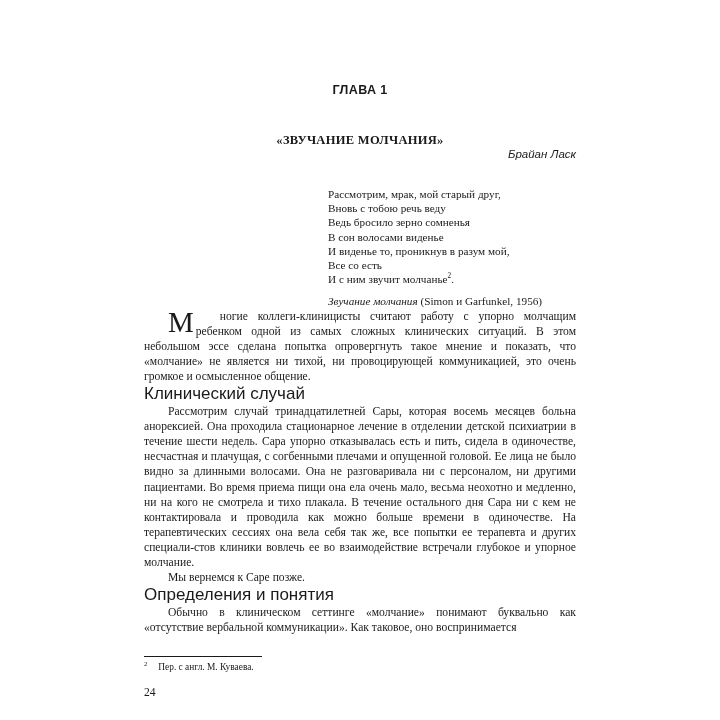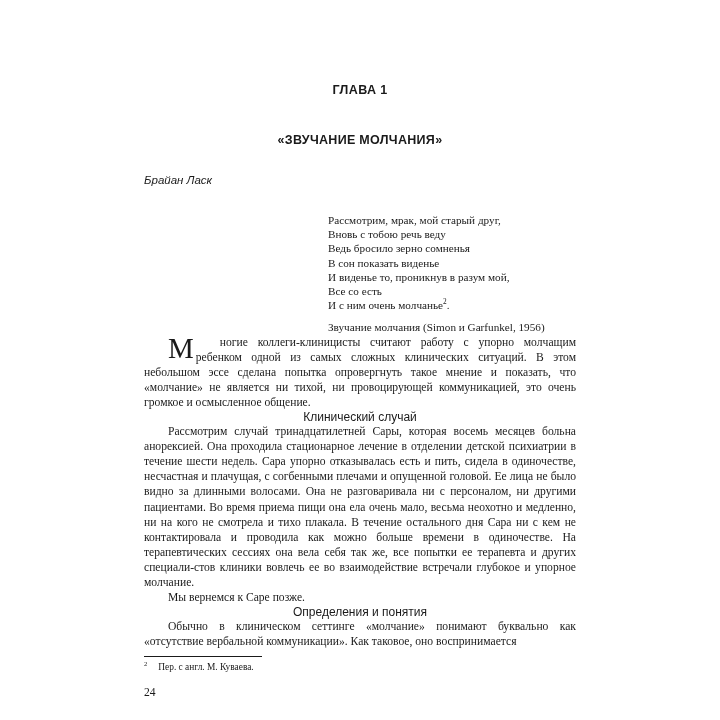--- a/index.html
+++ b/index.html
@@ -32,33 +32,33 @@
   
   .chapter-label {
     font-family: "Liberation Sans", sans-serif;
     font-weight: bold;
     font-size: 12.5px;
     letter-spacing: 0.4px;
     text-align: center;
     margin-top: 83px;
   }
   .chapter-title {
-    font-family: Liberation Sans, sans-serif;
+    font-family: Liberation Serif, serif;
     font-weight: bold;
     font-size: 12.5px;
     letter-spacing: 0.3px;
     text-align: center;
     margin-top: 36px;
   }
   .chapter-author {
     font-family: "Liberation Sans", sans-serif;
     font-style: italic;
     font-size: 11.5px;
-    text-align: left;
-    margin-top: 27px;
+    text-align: right;
+    margin-top: 0;
   }
 
   
   .epigraph {
     margin-top: 27px;
     margin-left: 184px;
     font-size: 11.2px;
     line-height: 14.2px;
   }
   .epigraph .line {
@@ -67,20 +67,21 @@
   .epigraph sup {
     font-size: 7.3px;
     vertical-align: super;
     line-height: 0;
   }
   .epigraph .attribution {
     margin-top: 8px;
     white-space: nowrap;
   }
   .epigraph .attribution .work {
+    font-style: italic;
   }
 
   
   p.body {
     font-size: 11.6px;
     line-height: 15.1px;
     text-align: justify;
     text-indent: 24px;
     margin: 0;
     -webkit-hyphens: manual;
@@ -96,22 +97,21 @@
     line-height: 25px;
     padding-right: 2px;
     padding-top: 1px;
     font-family: "Liberation Serif", serif;
   }
 
   
   h2.section {
     font-family: "Liberation Sans", sans-serif;
     font-weight: normal;
-    font-size: 12px;
-    text-align: center;
+    font-size: 17px;
     margin: 0;
     padding: 0;
   }
   .sec-clinical { margin-top: 21px; }
   .sec-definitions { margin-top: 23px; }
   .after-head { margin-top: 14px; }
   .tight { margin-top: 0; }
 
   
   .footnote-area {
@@ -155,24 +155,24 @@
     <div class="chapter-label">ГЛАВА 1</div>
 
     <div class="chapter-title">«ЗВУЧАНИЕ МОЛЧАНИЯ»</div>
 
     <div class="chapter-author">Брайан Ласк</div>
 
     <div class="epigraph">
       <div class="line">Рассмотрим, мрак, мой старый друг,</div>
       <div class="line">Вновь с тобою речь веду</div>
       <div class="line">Ведь бросило зерно сомненья</div>
-      <div class="line">В сон показать виденье</div>
+      <div class="line">В сон волосами виденье</div>
       <div class="line">И виденье то, проникнув в разум мой,</div>
       <div class="line">Все со есть</div>
-      <div class="line"><span>И с ним очень молчанье</span><sup>2</sup><span>.</span></div>
+      <div class="line"><span>И с ним звучит молчанье</span><sup>2</sup><span>.</span></div>
       <div class="attribution"><span class="work">Звучание молчания</span><span> (Simon и Garfunkel, 1956)</span></div>
     </div>
 
     <p class="body lead"><span class="dropcap">М</span><span>ногие коллеги-клиницисты считают работу с упорно молчащим ребенком одной из самых сложных клинических ситуаций. В этом небольшом эссе сделана попытка опровергнуть такое мнение и показать, что «молчание» не является ни тихой, ни провоцирующей коммуникацией, это очень громкое и осмысленное общение.</span></p>
 
     <h2 class="section sec-clinical">Клинический случай</h2>
 
     <p class="body after-head">Рассмотрим случай тринадцатилетней Сары, которая восемь месяцев больна анорексией. Она проходила стационарное лечение в отделении детской психиатрии в течение шести недель. Сара упорно отказывалась есть и пить, сидела в одиночестве, несчастная и плачущая, с согбенными плечами и опущенной головой. Ее лица не было видно за длинными волосами. Она не разговаривала ни с персоналом, ни другими пациентами. Во время приема пищи она ела очень мало, весьма неохотно и медленно, ни на кого не смотрела и тихо плакала. В течение остального дня Сара ни с кем не контактировала и проводила как можно больше времени в одиночестве. На терапевтических сессиях она вела себя так же, все попытки ее терапевта и других специали-стов клиники вовлечь ее во взаимодействие встречали глубокое и упорное молчание.</p>
 
     <p class="body tight">Мы вернемся к Саре позже.</p>

